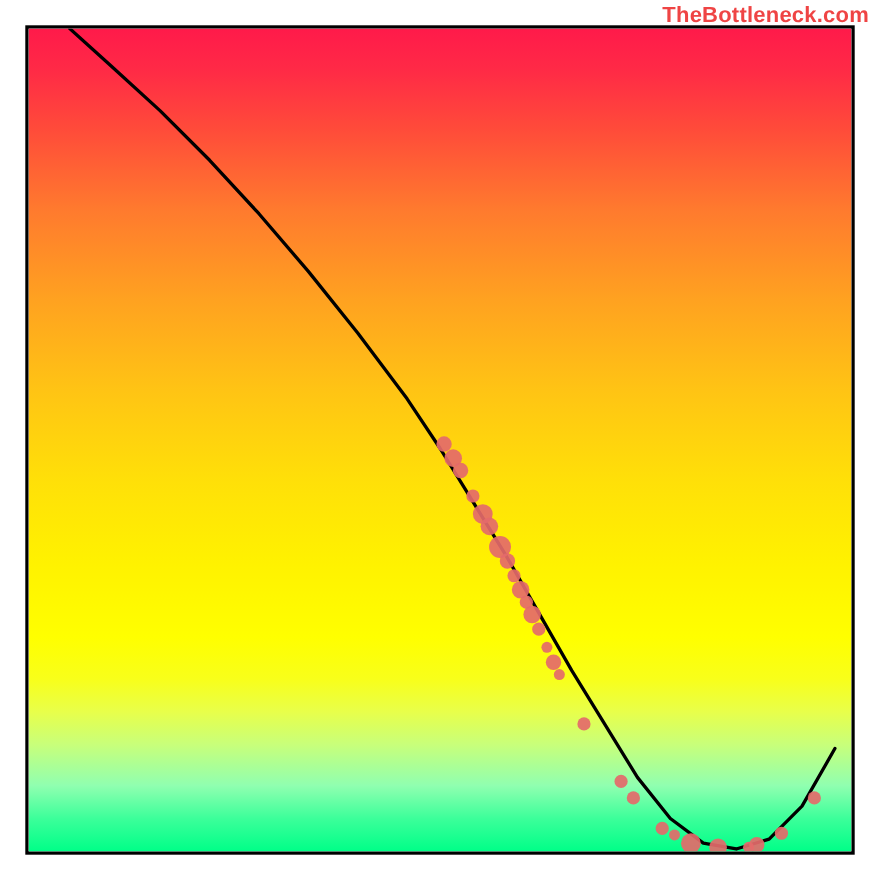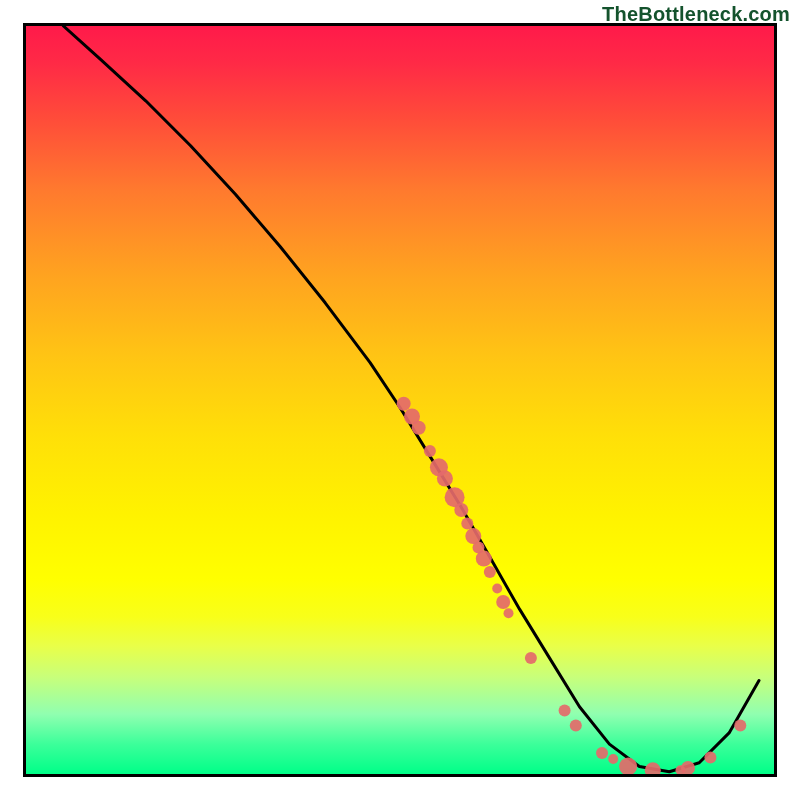--- a/index.html
+++ b/index.html
@@ -12,21 +12,21 @@
     width: 800px;
     height: 800px;
     position: relative;
   }
   .watermark {
     position: absolute;
     top: 3px;
     right: 10px;
     font-size: 20px;
     font-weight: bold;
-    color: #14532d;
+    color: #ef4444;
     letter-spacing: 0.2px;
     z-index: 5;
   }
   .plot-frame {
     position: absolute;
     left: 23px;
     top: 23px;
     width: 754px;
     height: 754px;
     border: 3px solid #000;

